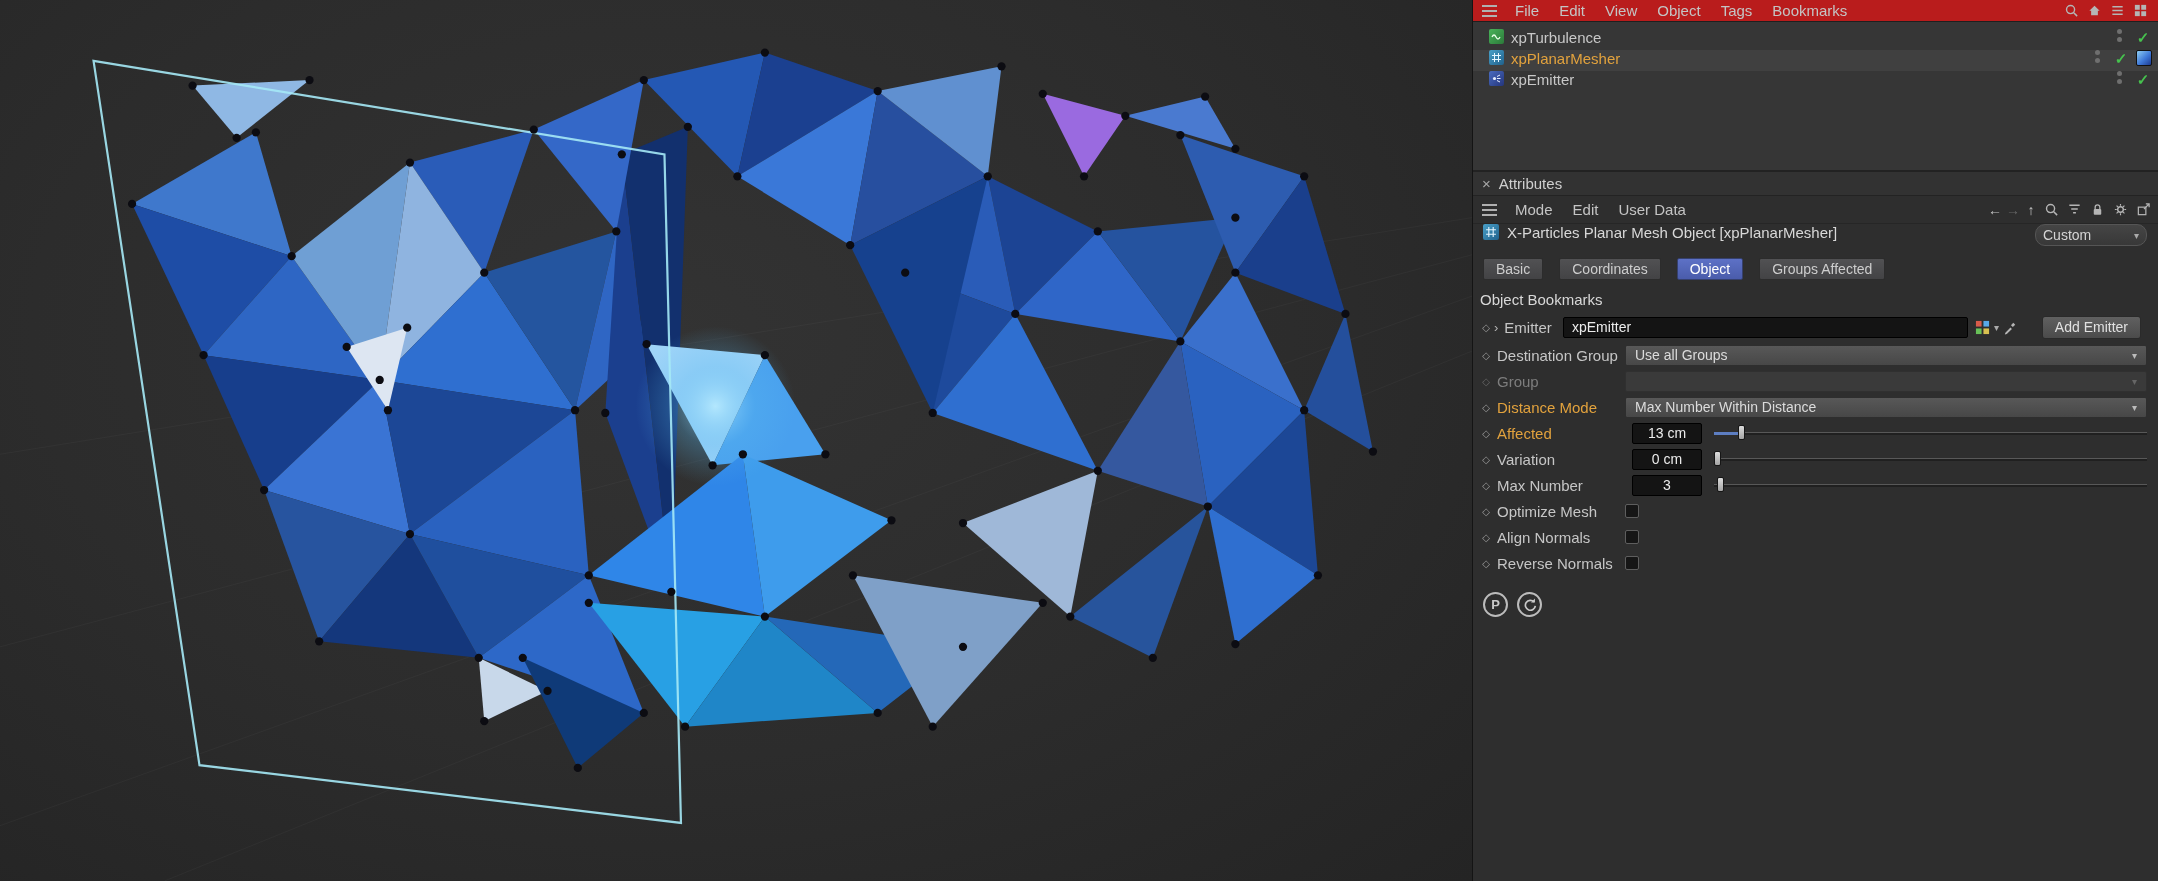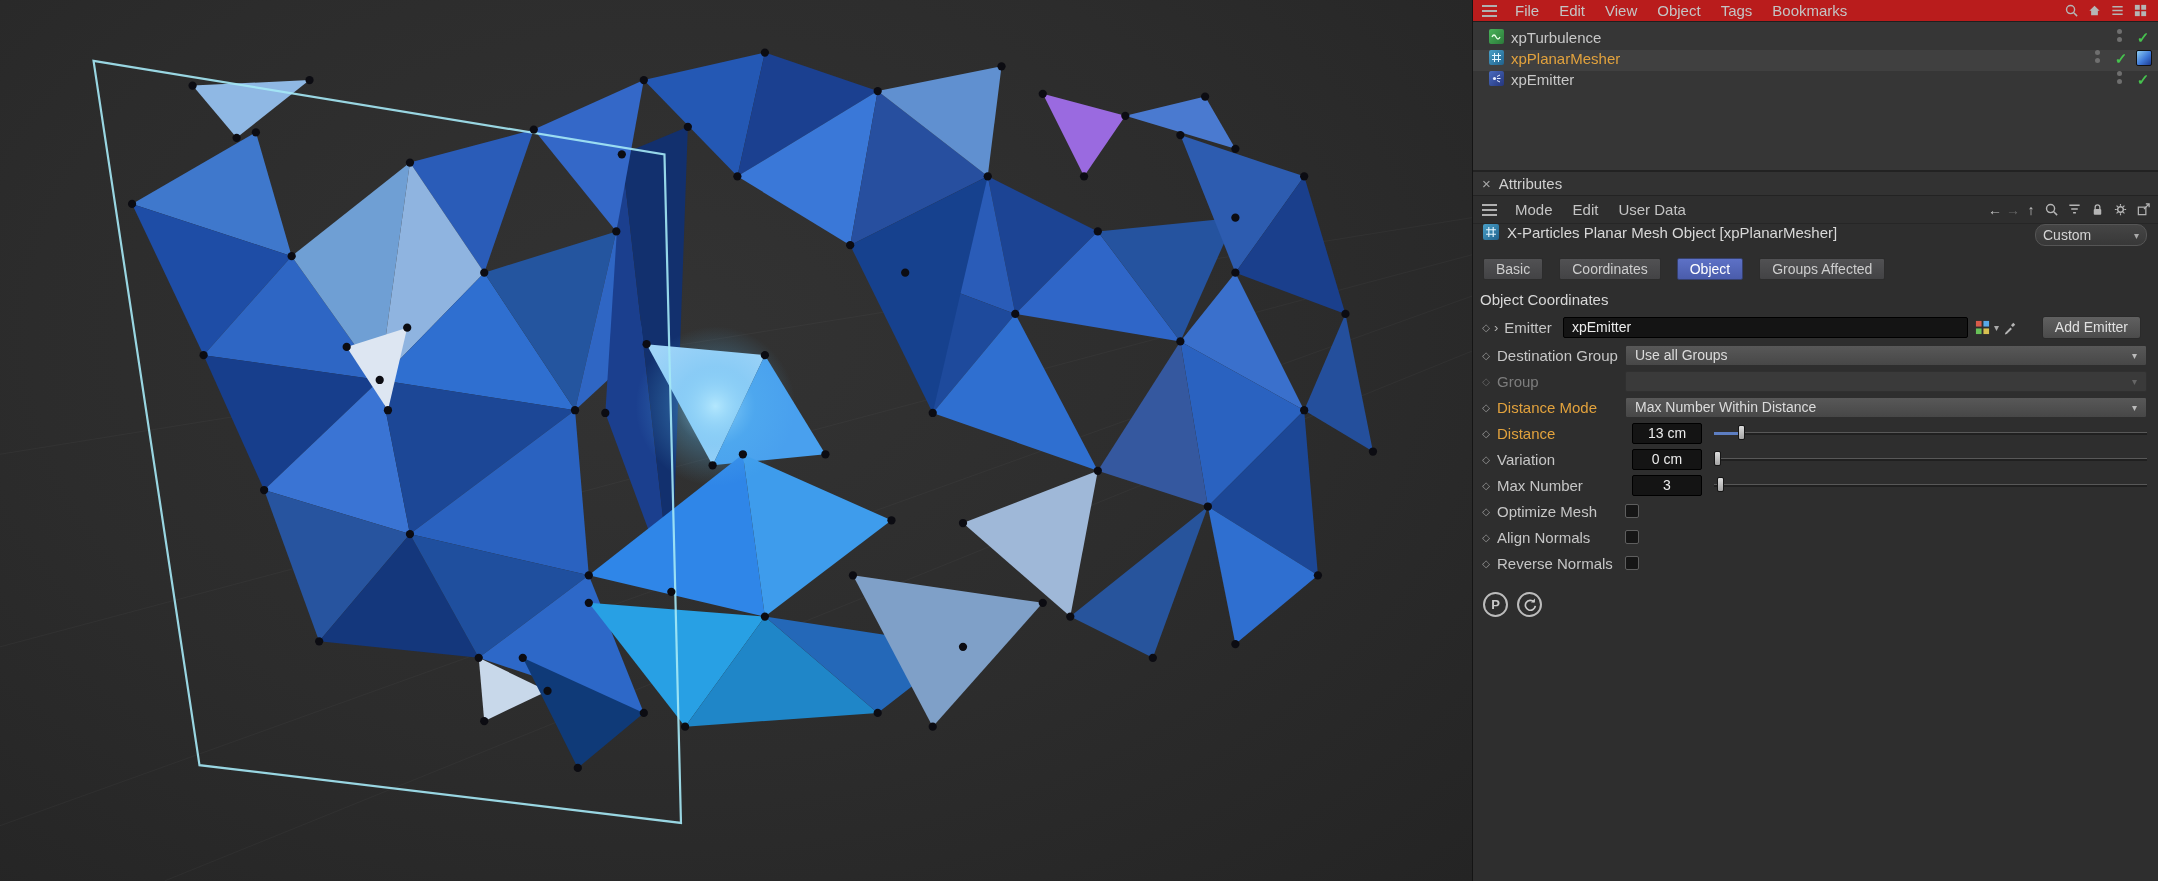--- a/index.html
+++ b/index.html
@@ -424,21 +424,21 @@
         </span>
       </div>
 
       <div class="attr-tabs">
         <button class="tab">Basic</button>
         <button class="tab">Coordinates</button>
         <button class="tab active">Object</button>
         <button class="tab">Groups Affected</button>
       </div>
 
-      <div class="section-title">Object Coordinates</div>
+      <div class="section-title">Object Bookmarks</div>
 
       <div class="field-row tall">
         <span class="label-col narrow">
           <span class="diamond">◇</span>
           <span class="chev">›</span>
           <span class="f-label">Emitter</span>
         </span>
         <input class="textfield emitter-field" value="xpEmitter" style="">
         <span class="mini-icon node-icon">
           <svg viewBox="0 0 16 16">
@@ -487,21 +487,21 @@
         </span>
         <span class="dropdown">
           <span>Max Number Within Distance</span>
           <span class="caret">▾</span>
         </span>
       </div>
 
       <div class="field-row">
         <span class="label-col">
           <span class="diamond">◇</span>
-          <span class="f-label orange">Distance</span>
+          <span class="f-label orange">Affected</span>
         </span>
         <input class="textfield numfield" value="13 cm" style="">
         <span class="slider">
           <span class="track"></span>
             <span class="fill" style="width:24px"></span>
           <span class="handle" style="left:24px"></span>
         </span>
       </div>
 
       <div class="field-row">

